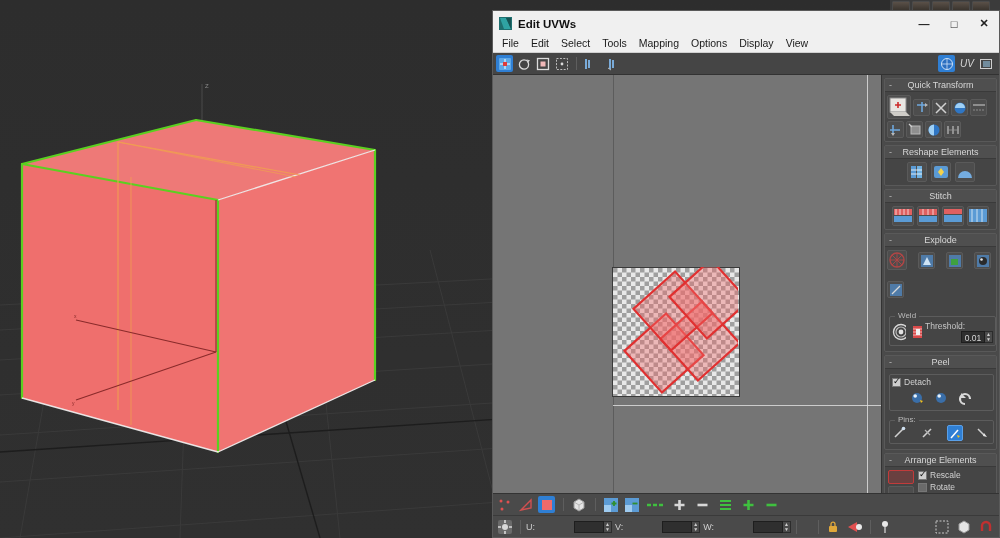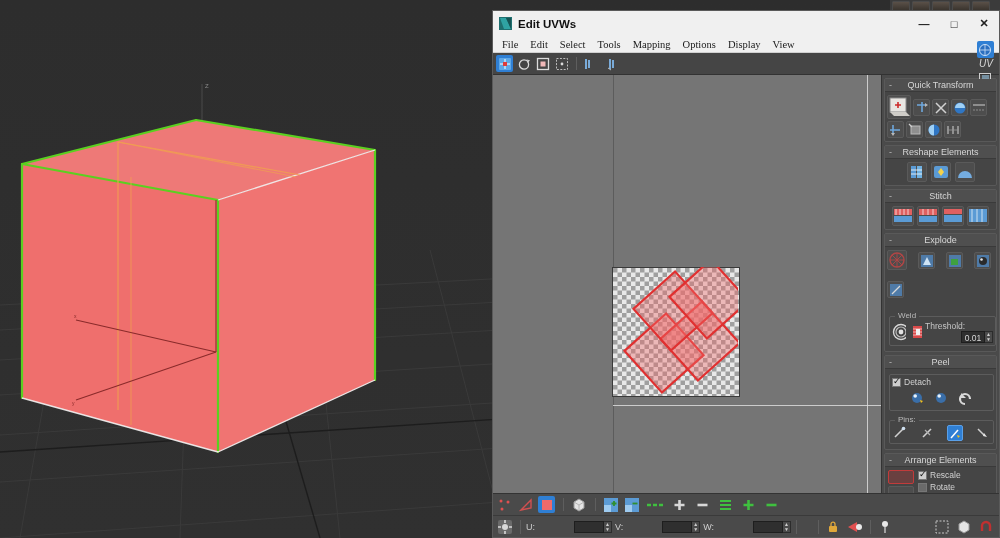--- a/index.html
+++ b/index.html
@@ -25,31 +25,31 @@
   .uvw { position:absolute; left:492px; top:10px; width:508px; height:528px;
     background:#424242; border:1px solid #5a5a5a; display:flex; flex-direction:column; }
 
   .uvw-title { height:25px; background:#f0f0f0; display:flex; align-items:center;
     padding-left:6px; color:#111; font-size:11.5px; font-weight:bold; flex:0 0 auto; }
   .uvw-icon { width:13px; height:13px; margin-right:6px; flex:0 0 auto; }
   .win-btns { margin-left:auto; display:flex; height:25px; }
   .win-btn { width:30px; height:25px; display:flex; align-items:center; justify-content:center;
     color:#222; font-size:11px; }
 
-  .uvw-menu { height:17px; background:#f0f0f0; display:flex; align-items:flex-start;
-    padding-left:3px; border-bottom:1px solid #d0d0d0; flex:0 0 auto;font-family:Liberation Serif, serif; }
+  .uvw-menu { height:17px; background:#f0f0f0; display:flex; align-items:flex-end;
+    padding-left:3px; border-bottom:1px solid #d0d0d0; flex:0 0 auto; }
   .uvw-menu span { font-size:10.5px; color:#1a1a1a; padding:0 6px; line-height:17px; }
 
   .uvw-toolbar { height:22px; background:#454545; border-bottom:1px solid #323232;
     display:flex; align-items:center; padding:0 3px; flex:0 0 auto; }
   .tb-ico { width:17px; height:17px; margin-right:2px; border-radius:2px;
     display:flex; align-items:center; justify-content:center; position:relative; }
   .tb-ico.active { background:#2f7fd4; }
   .tb-sep { width:1px; height:13px; background:#5e5e5e; margin:0 4px; }
-  .tb-right { margin-left:auto; display:flex; align-items:center;flex-direction:column; }
+  .tb-right { margin-left:auto; display:flex; align-items:center; }
   .uv-label { color:#d8d8d8; font-size:10px; margin:0 3px; font-style:italic; }
   .mat-combo { width:143px; height:16px; background:#e9e9e9; border:1px solid #8a8a8a;
     display:flex; align-items:center; padding-left:4px; color:#111; font-size:9.5px;
     margin-left:3px; }
   .mat-combo .caret { margin-left:auto; margin-right:4px; font-size:8px; color:#444; }
 
   
   .uvw-body { flex:1 1 auto; display:flex; min-height:0; }
   .canvas-wrap { position:relative; flex:1 1 auto; background:#757575; overflow:hidden; }
   .canvas-divider { position:absolute; top:0; bottom:0; width:1px; background:#5c5c5c; }

